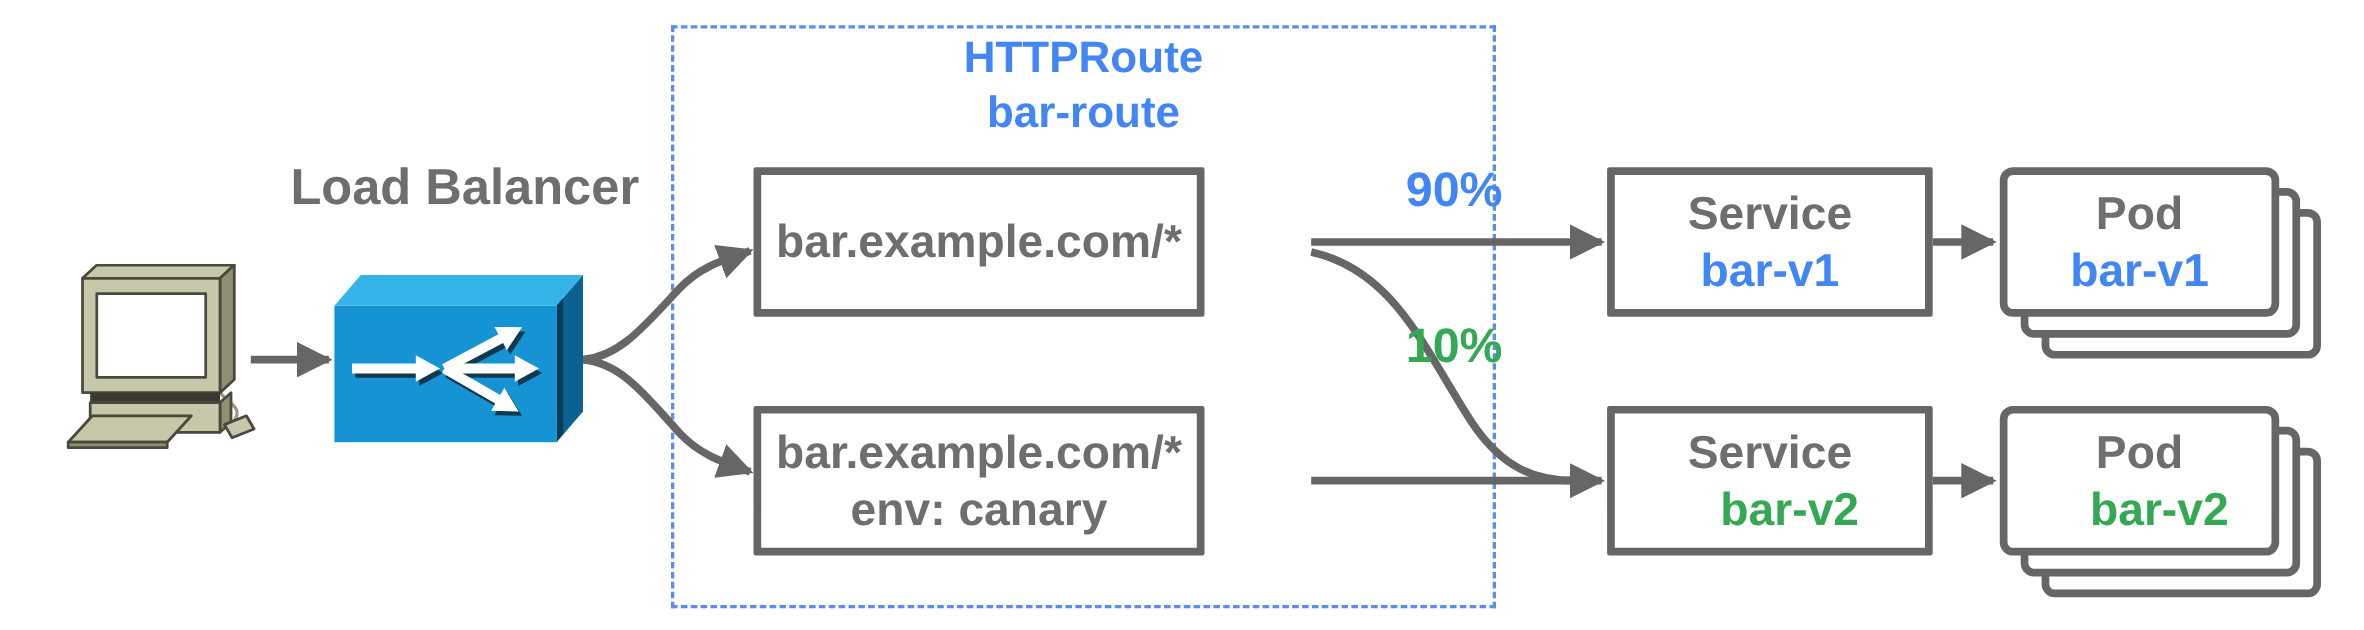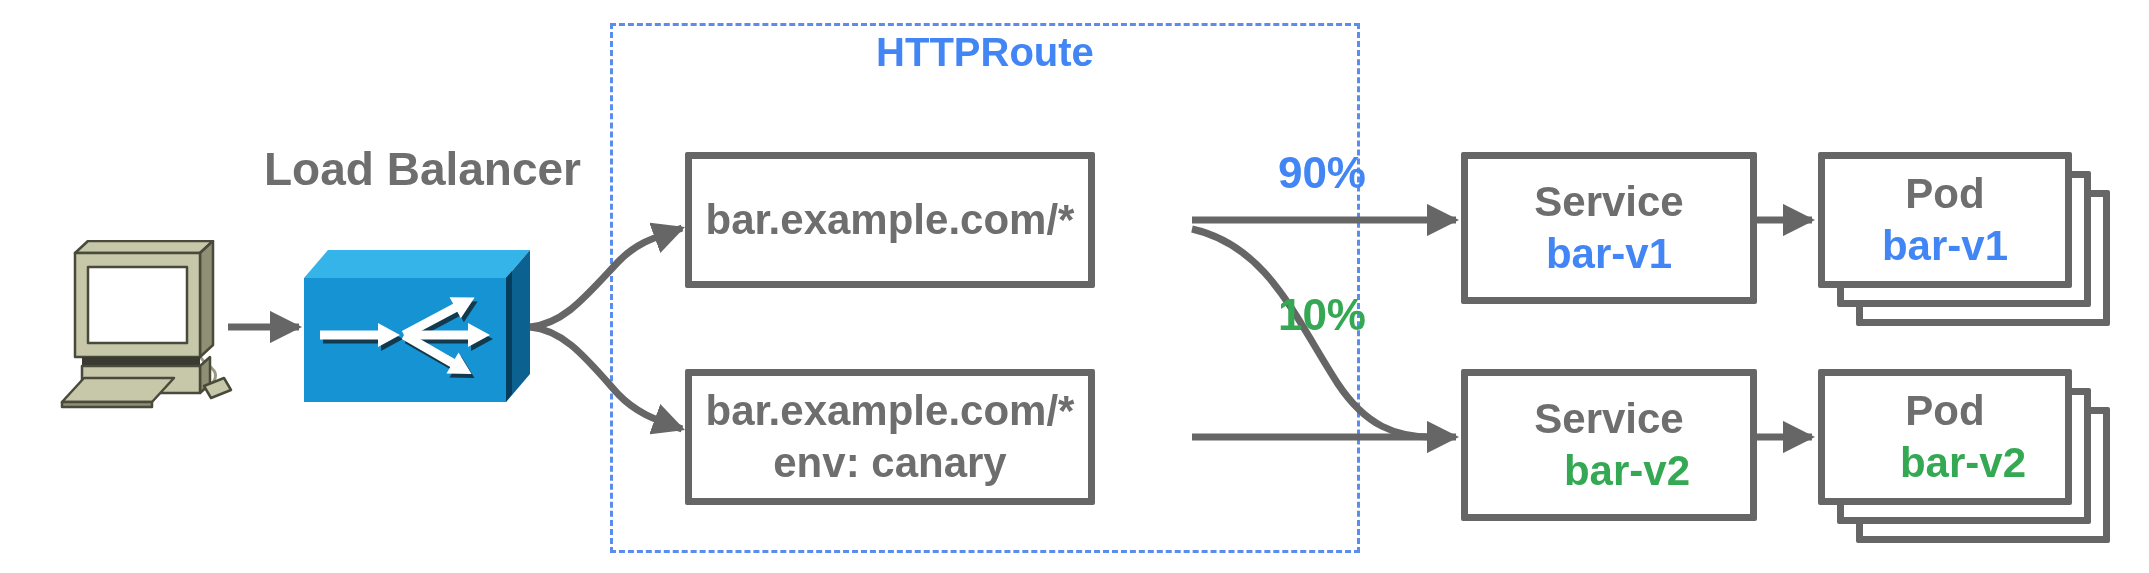--- a/index.html
+++ b/index.html
@@ -27,33 +27,33 @@
   .route-group{
     position:absolute; z-index:0; box-sizing:border-box;
     left:610px; top:23px; width:750px; height:530px;
     border:3px dashed var(--dashed-blue); background:transparent;
   }
   .route-title{
     position:absolute; z-index:3; left:610px; top:27px; width:750px;
     text-align:center; color:var(--blue); font-size:40px; line-height:50px;
   }
   .match-box{left:685px; width:410px; height:136px;}
-  .service-box{left:1461px; width:296px; height:152px;}
+  .service-box{left:1461px; width:296px; height:136px;}
   .row1{top:152px;} .row2{top:369px;}
   .pct{
     position:absolute; z-index:3; width:160px; font-size:44px; line-height:46px;
     text-align:right; white-space:nowrap;
   }
   .pct-90{left:1206px; top:150px; color:var(--blue);}
   .pct-10{left:1206px; top:292px; color:var(--green);}
   .pod-stack{position:absolute; z-index:3; width:292px; height:174px;}
   .pod-stack-1{left:1818px; top:152px;} .pod-stack-2{left:1818px; top:369px;}
   .pod-card{
     position:absolute; box-sizing:border-box; width:254px; height:136px;
-    background:#ffffff; border:7px solid var(--border-gray); border-radius:2px;
+    background:#ffffff; border:7px solid var(--border-gray); border-radius:12px;
   }
   .pod-card.back{left:38px; top:38px;} .pod-card.mid{left:19px; top:19px;}
   .pod-card.front{
     left:0; top:0; display:flex; flex-direction:column; align-items:center; justify-content:center;
     color:var(--gray-text); font-size:42px; line-height:52px;
   }
   .text-blue{color:var(--blue);} .text-green{color:var(--green);margin-left:36px;}
   .nowrap{white-space:nowrap;}
 </style>
 </head>
@@ -114,20 +114,21 @@
         <polygon points="104,102.5 160,102.5 160,95 182,107 160,119 160,111.5 104,111.5" transform="rotate(30 104 107)"></polygon>
       </g>
     </g>
   </svg>
 
   <div class="lb-label">Load Balancer</div>
 
   <div class="route-group"></div>
   <div class="route-title">
     <div>HTTPRoute</div>
+    <div>bar-route</div>
   </div>
 
   <div class="node match-box row1">
     <div class="nowrap">bar.example.com/*</div>
   </div>
   <div class="node match-box row2">
     <div class="nowrap">bar.example.com/*</div>
     <div class="nowrap">env: canary</div>
   </div>
 

